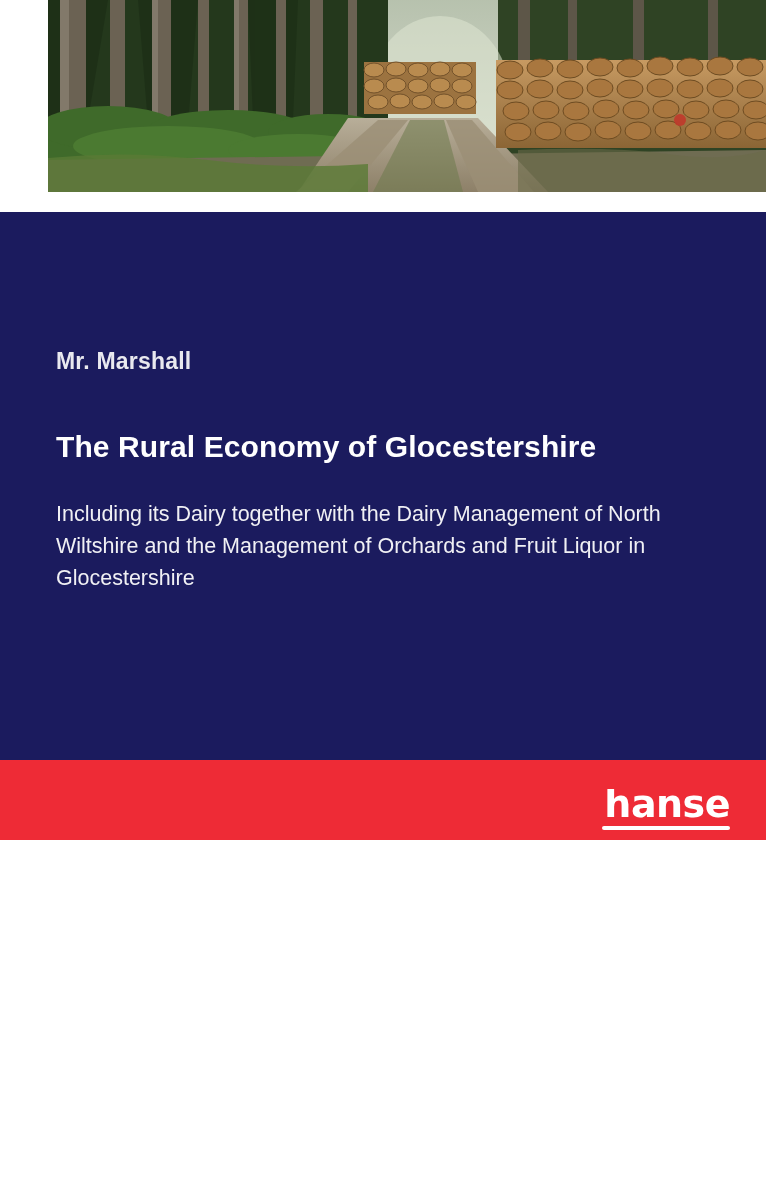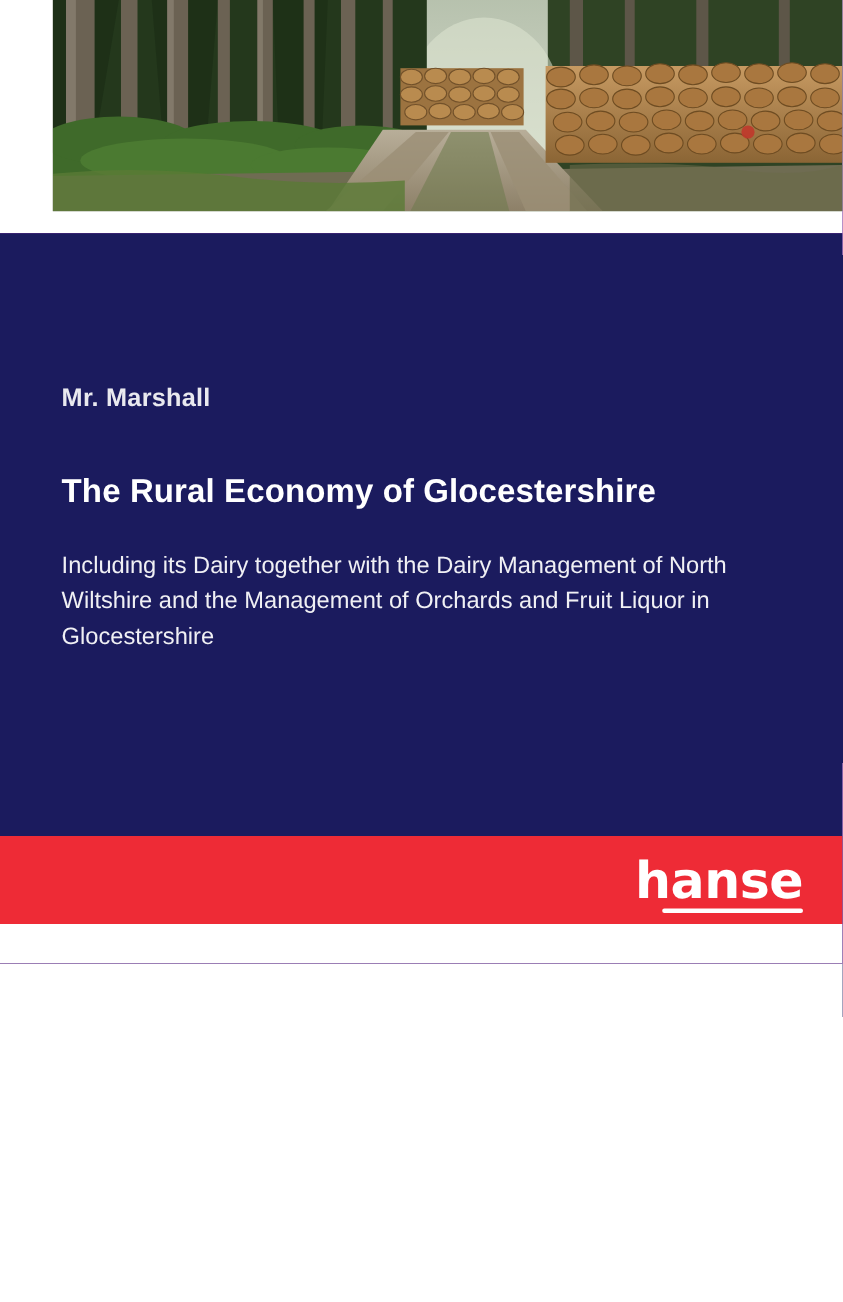--- a/index.html
+++ b/index.html
@@ -10,21 +10,21 @@
     width: 766px;
     height: 1184px;
     background: #ffffff;
     font-family: "Liberation Sans", sans-serif;
     overflow: hidden;
   }
   .cover {
     position: relative;
     width: 766px;
     height: 876px;
-    background: #a21caf;
+    background: #1d4ed8;
     overflow: hidden;
   }
   
   .top-band {
     position: absolute;
     top: 0;
     left: 0;
     width: 766px;
     height: 212px;
     background: #ffffff;
@@ -98,26 +98,25 @@
     background: #ffffff;
   }
   .logo {
     position: absolute;
     right: 36px;
     bottom: 46px;
     text-align: right;
   }
   .logo-word {
     color: #ffffff;
-    font-size: 46px;
+    font-size: 38px;
     font-weight: bold;
     letter-spacing: -0.5px;
     line-height: 1;
     font-family: "DejaVu Sans", sans-serif;
-    text-align: center;
   }
   .logo-underline {
     margin-top: 3px;
     height: 4px;
     width: 128px;
     margin-left: auto;
     background: #ffffff;
     border-radius: 2px;
   }
 </style>

